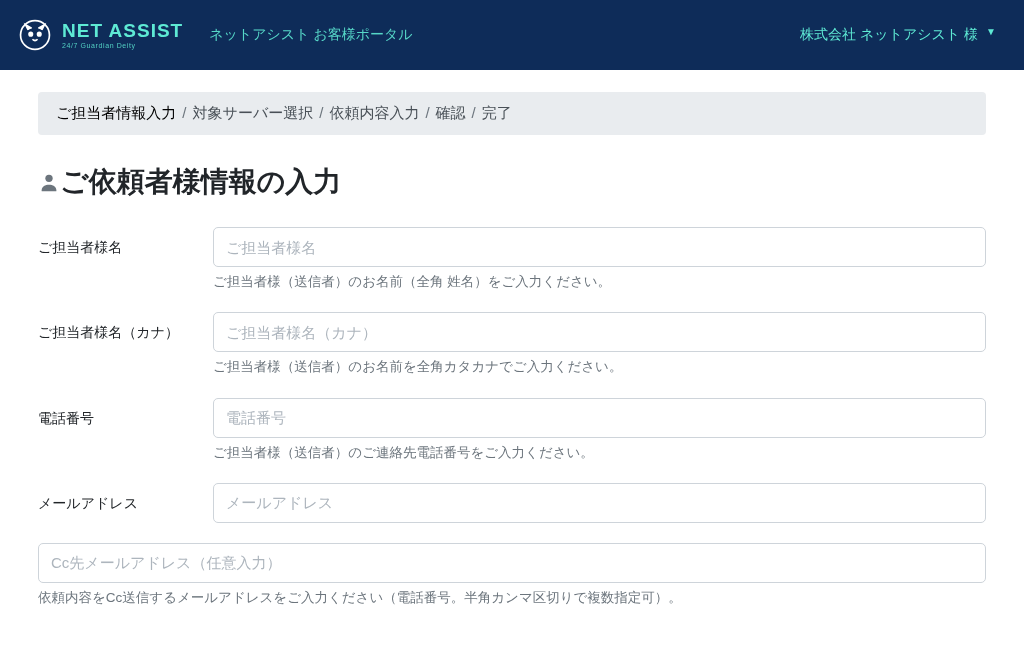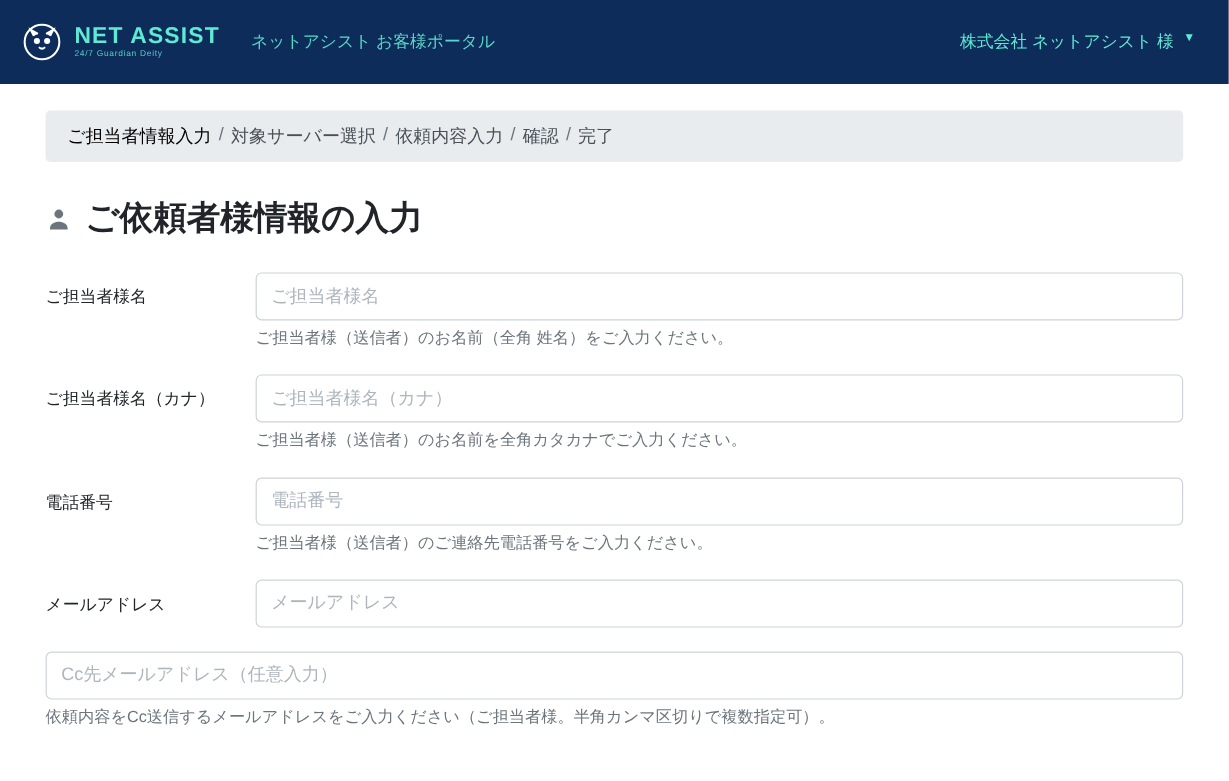--- a/index.html
+++ b/index.html
@@ -16,21 +16,21 @@
 .navbar-user { font-size: 14px; display: flex; align-items: flex-start; gap: 8px; cursor: pointer; padding: 6px 10px; }
 .navbar-user .caret { font-size: 10px; }
 
 .container { max-width: 980px; margin: 0 auto; padding: 22px 16px 40px; }
 
 .breadcrumb { background: #e9ecef; border-radius: 4px; padding: 12px 18px; font-size: 15px; color: #6c757d; display: flex; flex-wrap: wrap; gap: 6px; }
 .breadcrumb .crumb.active { color: #000000; }
 .breadcrumb .crumb.inactive { color: #495057; }
 .breadcrumb .sep { color: #6c757d; }
 
-.page-title { display: flex; align-items: center; gap: 11px; margin: 28px 0 26px; }
+.page-title { display: flex; align-items: center; gap: 0; margin: 28px 0 26px; }
 .page-title .picon { width: 22px; height: 22px; color:#6c757d; }
 .page-title h1 { font-size: 28px; font-weight: 600; color: #212529; }
 
 .form-row { display: flex; align-items: flex-start; margin-bottom: 20px; gap: 13px; }
 .form-label { width: 162px; flex-shrink: 0; font-size: 14px; color: #212529; padding-top: 10px; line-height:1.5; }
 .form-field { flex: 1; }
 .form-control { width: 100%; height: 40px; border: 1px solid #ced4da; border-radius: 5px; padding: 8px 12px; font-size: 15px; color: #495057; background: #fff; }
 .form-control::placeholder { color: #adb5bd; }
 .help-text { font-size: 13.5px; color: #6c757d; margin-top: 5px; line-height:1.5; }
 </style>
@@ -108,17 +108,17 @@
   <div class="form-row">
     <div class="form-label">メールアドレス</div>
     <div class="form-field">
       <input class="form-control" placeholder="メールアドレス" style="">
     </div>
   </div>
 
   <div class="form-row">
     <div class="form-field">
       <input class="form-control" placeholder="Cc先メールアドレス（任意入力）" style="">
-      <div class="help-text">依頼内容をCc送信するメールアドレスをご入力ください（ご担当者様。半角カンマ区切りで複数指定可）。</div>
+      <div class="help-text">依頼内容をCc送信するメールアドレスをご入力ください（電話番号。半角カンマ区切りで複数指定可）。</div>
     </div>
   </div>
 
 </div>
 
 </body></html>

